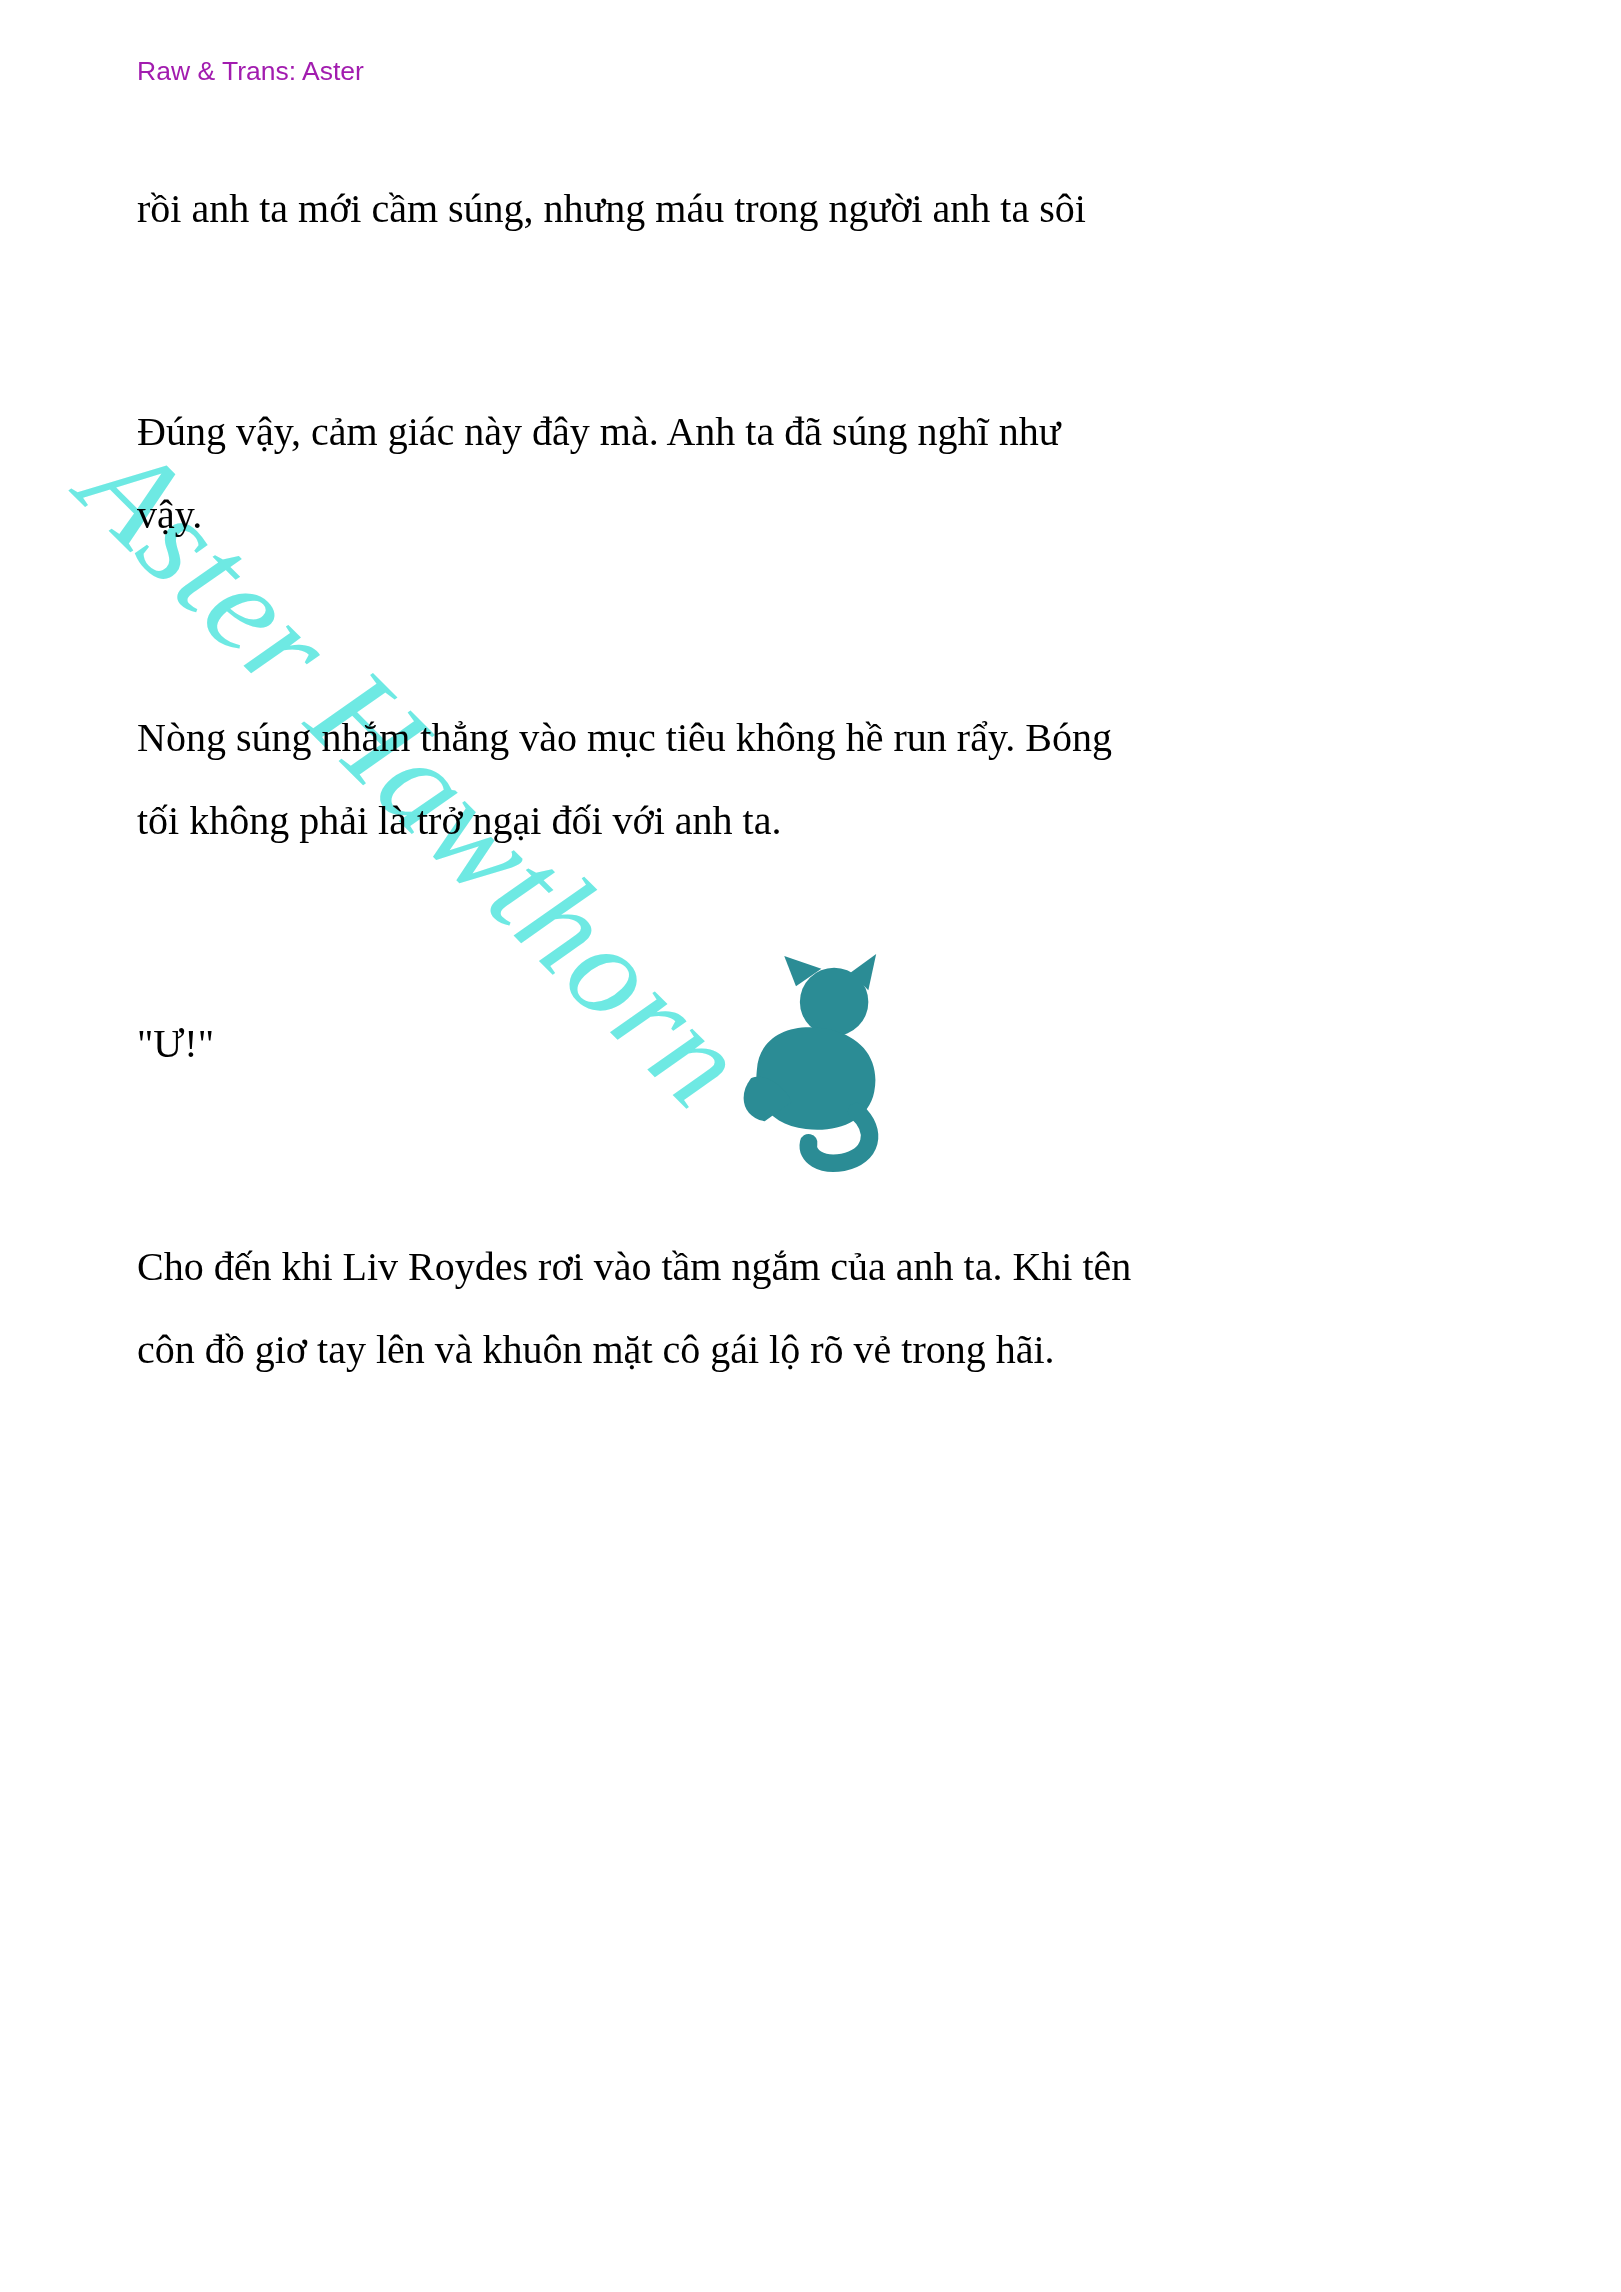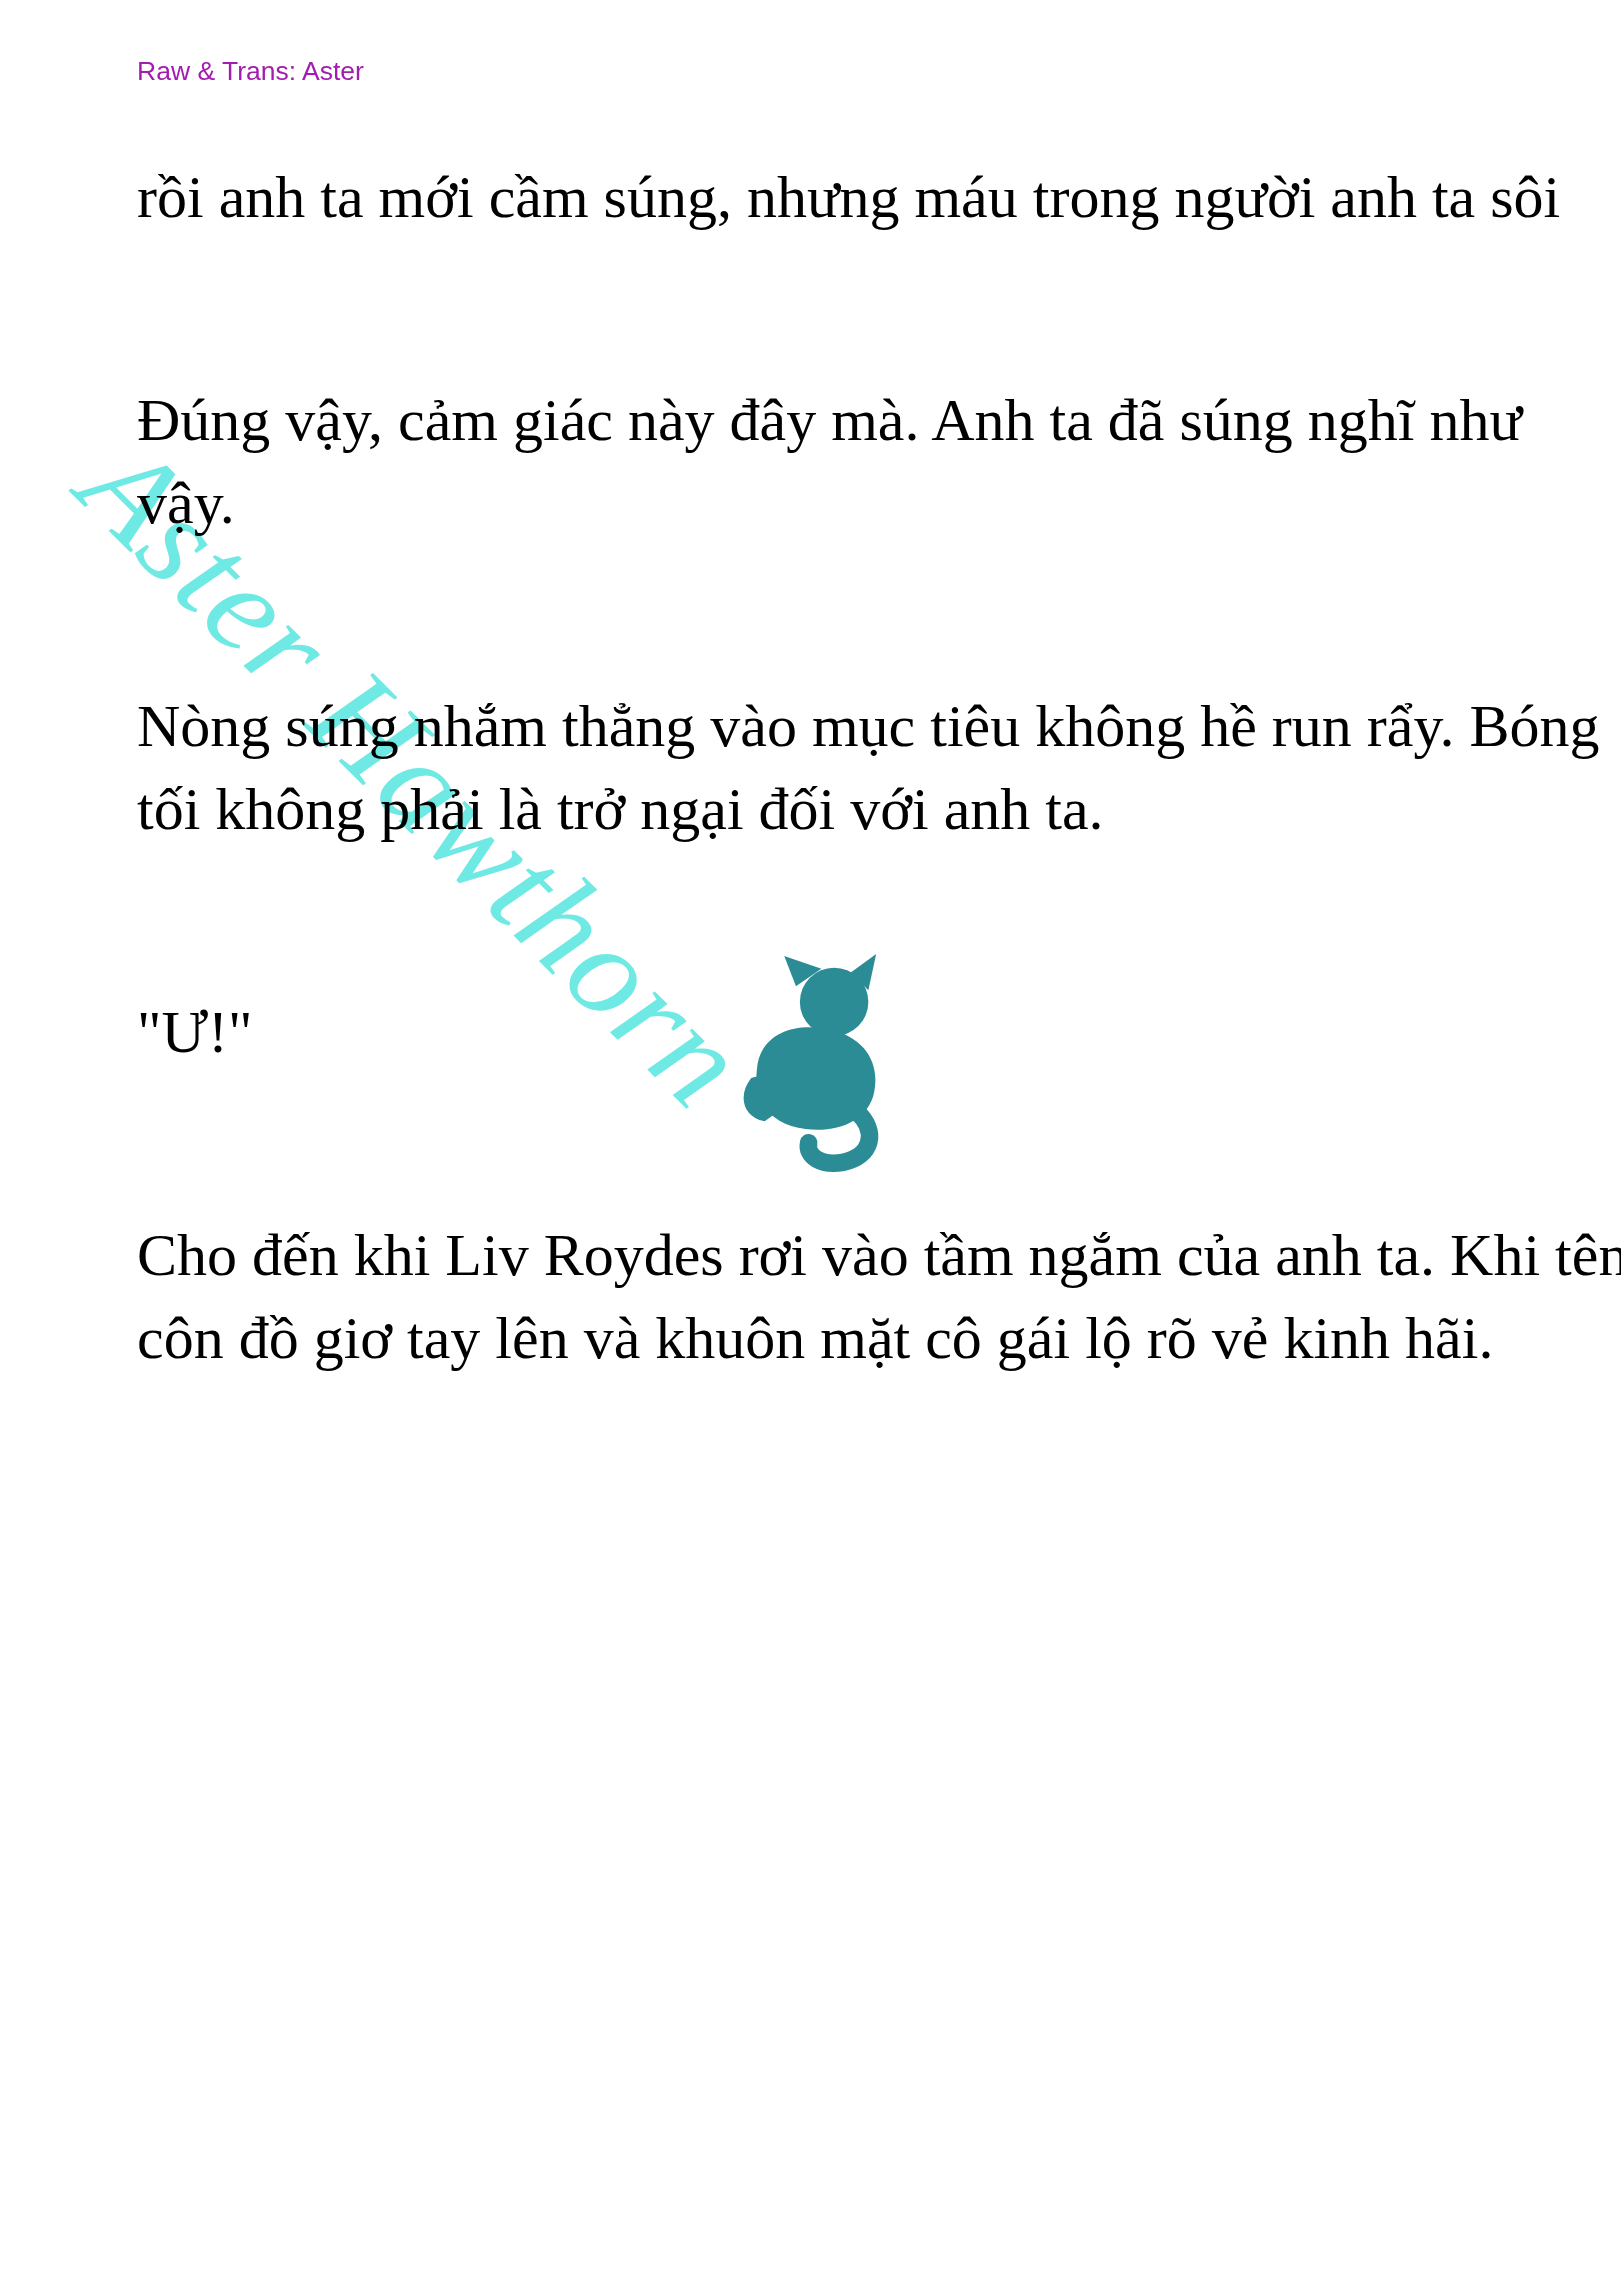--- a/index.html
+++ b/index.html
@@ -41,24 +41,24 @@
   .cat {
     position: absolute;
     top: 953px;
     left: 737px;
     width: 159px;
     height: 223px;
     z-index: 0;
   }
   .doc {
     position: absolute;
-    top: 156px;
+    top: 167px;
     left: 137px;
     width: 1402px;
-    font-size: 60px;
+    font-size: 40px;
     line-height: 83px;
     color: #000000;
     z-index: 1;
   }
   .doc p {
     margin: 0 0 140px 0;
     padding: 0;
   }
   .doc .line {
     display: block;
@@ -101,16 +101,16 @@
     </p>
     <p>
       <span class="line">Nòng súng nhắm thẳng vào mục tiêu không hề run rẩy. Bóng</span>
       <span class="line">tối không phải là trở ngại đối với anh ta.</span>
     </p>
     <p>
       <span class="line">"Ư!"</span>
     </p>
     <p>
       <span class="line">Cho đến khi Liv Roydes rơi vào tầm ngắm của anh ta. Khi tên</span>
-      <span class="line">côn đồ giơ tay lên và khuôn mặt cô gái lộ rõ vẻ kinh hãi.</span>
+      <span class="line">côn đồ giơ tay lên và khuôn mặt cô gái lộ rõ vẻ trong hãi.</span>
     </p>
   </div>
 
 
 </body></html>

